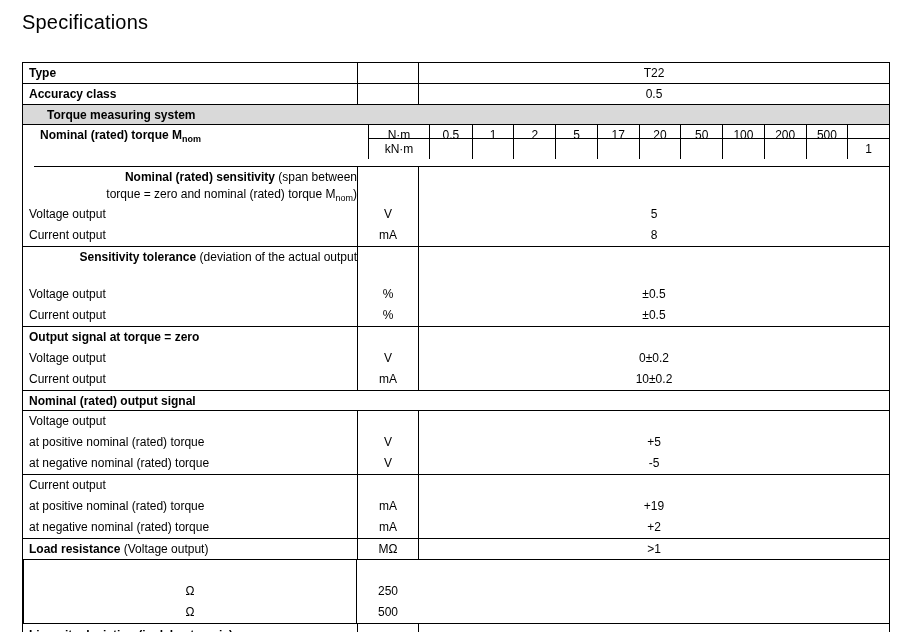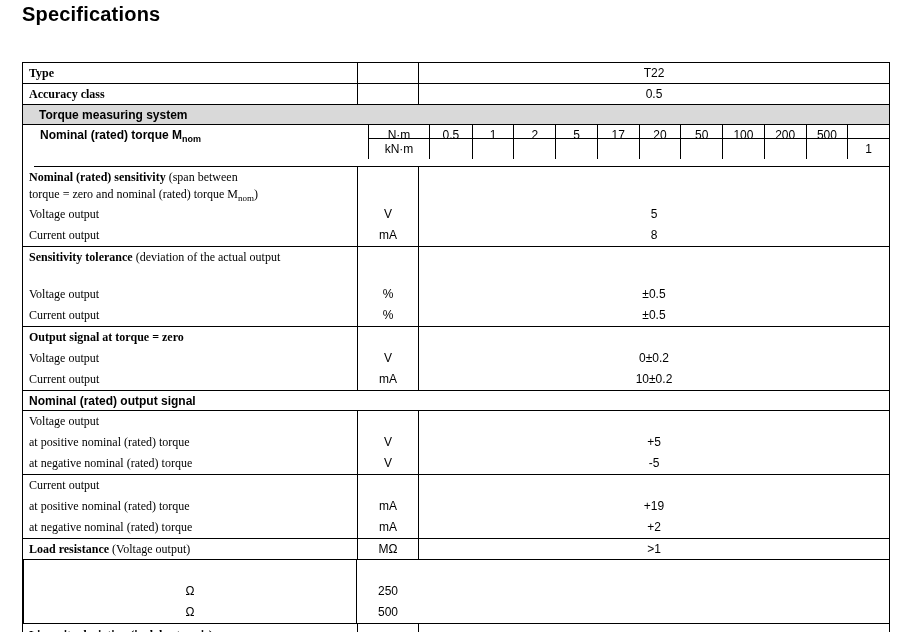--- a/index.html
+++ b/index.html
@@ -10,63 +10,63 @@
     height: 632px;
     overflow: hidden;
     background: #ffffff;
     font-family: "Liberation Sans", sans-serif;
     font-size: 12px;
     color: #000;
   }
   .title {
     position: absolute;
     left: 22px;
-    top: 3px;
+    top: 11px;
     font-size: 20px;
-    font-weight: bold;
+    font-weight: normal;
     letter-spacing: 0.2px;
   }
   .tbl {
     position: absolute;
     left: 22px;
     top: 62px;
     width: 868px;
     border: 1px solid var(--border, #000);
     background: #fff;
   }
   .row, .sec {
     display: grid;
     grid-template-columns: 334px 62px 1fr;
     border-bottom: 1px solid var(--border, #000);
   }
-  .lab { padding-left: 6px; font-family: Liberation Serif, serif; }
+  .lab { padding-left: 6px; }
   .unit {
     border-left: 1px solid var(--border, #000);
     border-right: 1px solid var(--border, #000);
     text-align: center;
   }
   .val { text-align: center; }
   .ln { height: 21px; line-height: 21px; white-space: nowrap; overflow: hidden; }
   .kv .ln { height: 20px; line-height: 20px; }
   .pr .ln { height: 22px; line-height: 22px; }
   .band {
     height: 20px; line-height: 20px;
     background: var(--band_bg, #d9d9d9);
     font-weight: bold;
-    padding-left: 16px;
+    padding-left: 24px;
     border-bottom: 1px solid var(--border, #000);
   }
   .fullhdr {
     height: 20px; line-height: 20px;
     font-weight: bold;
     padding-left: 6px;
     border-bottom: 1px solid var(--border, #000);
   }
   .hd2 { height: 37px; padding-top: 2px; }
-  .hd2 .hl { line-height: 17px; white-space: nowrap; }
+  .hd2 .hl { line-height: 17px; white-space: nowrap; text-align: right; }
   .sp2 { height: 37px; }
   .sp1 { height: 21px; }
   .b { font-weight: bold; }
   sub { font-size: 9px; line-height: 0; }
   
   .tq {
     display: grid;
     grid-template-columns: 334px 1fr;
     border-bottom: 1px solid var(--border, #000);
     margin-left: 11px;

